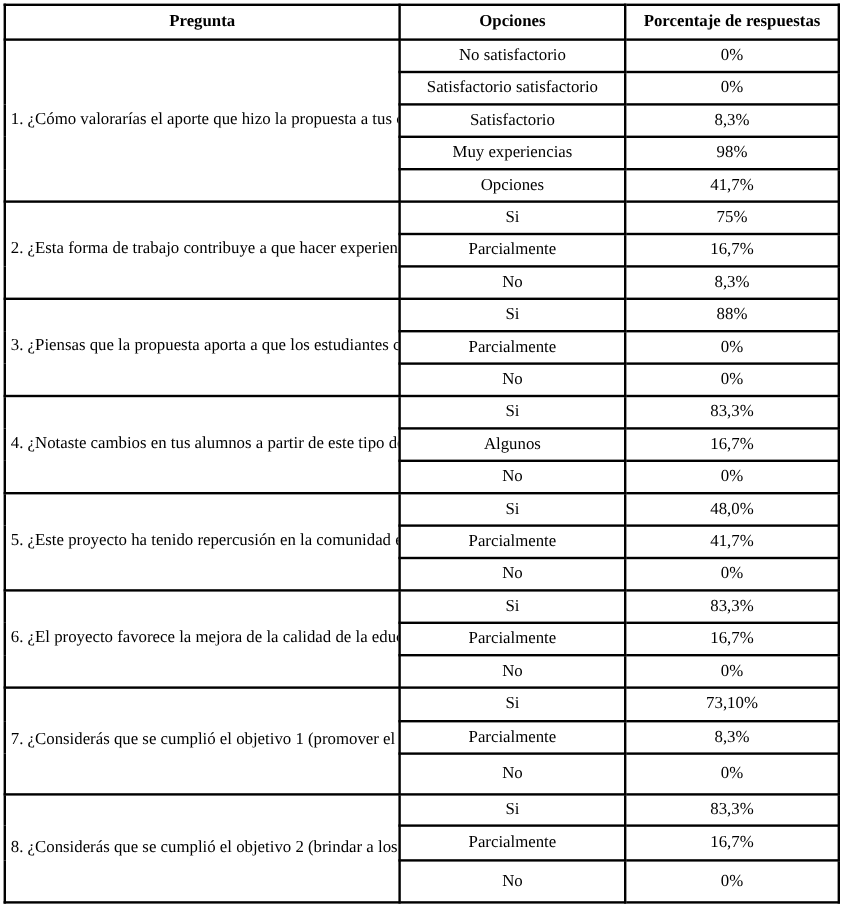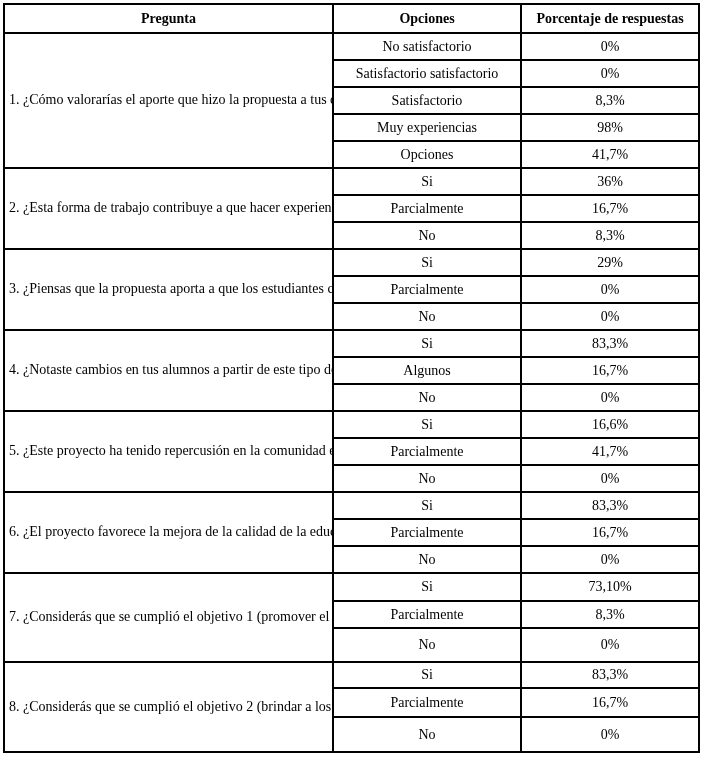--- a/index.html
+++ b/index.html
@@ -87,35 +87,35 @@
       <td class="pct-cell">98%</td>
     </tr>
     <tr class="r">
       <td class="opt-cell">Opciones</td>
       <td class="pct-cell">41,7%</td>
     </tr>
 
     <tr class="r">
       <td class="q-cell" rowspan="3">2. ¿Esta forma de trabajo contribuye a que hacer experiencias en las clases de Ciencias sea algo más bien sencillo y no excepcional o poco abordable?</td>
       <td class="opt-cell">Si</td>
-      <td class="pct-cell">36%</td>
+      <td class="pct-cell">75%</td>
     </tr>
     <tr class="r">
       <td class="opt-cell">Parcialmente</td>
       <td class="pct-cell">16,7%</td>
     </tr>
     <tr class="r">
       <td class="opt-cell">No</td>
       <td class="pct-cell">8,3%</td>
     </tr>
 
     <tr class="r">
       <td class="q-cell" rowspan="3">3. ¿Piensas que la propuesta aporta a que los estudiantes conozcan los métodos con los que se trabaja en Ciencias?</td>
       <td class="opt-cell">Si</td>
-      <td class="pct-cell">29%</td>
+      <td class="pct-cell">88%</td>
     </tr>
     <tr class="r">
       <td class="opt-cell">Parcialmente</td>
       <td class="pct-cell">0%</td>
     </tr>
     <tr class="r">
       <td class="opt-cell">No</td>
       <td class="pct-cell">0%</td>
     </tr>
 
@@ -129,21 +129,21 @@
       <td class="pct-cell">16,7%</td>
     </tr>
     <tr class="r">
       <td class="opt-cell">No</td>
       <td class="pct-cell">0%</td>
     </tr>
 
     <tr class="r">
       <td class="q-cell" rowspan="3">5. ¿Este proyecto ha tenido repercusión en la comunidad educativa y escuela en la que fue implementado?</td>
       <td class="opt-cell">Si</td>
-      <td class="pct-cell">16,6%</td>
+      <td class="pct-cell">48,0%</td>
     </tr>
     <tr class="r">
       <td class="opt-cell">Parcialmente</td>
       <td class="pct-cell">41,7%</td>
     </tr>
     <tr class="r">
       <td class="opt-cell">No</td>
       <td class="pct-cell">0%</td>
     </tr>
 

